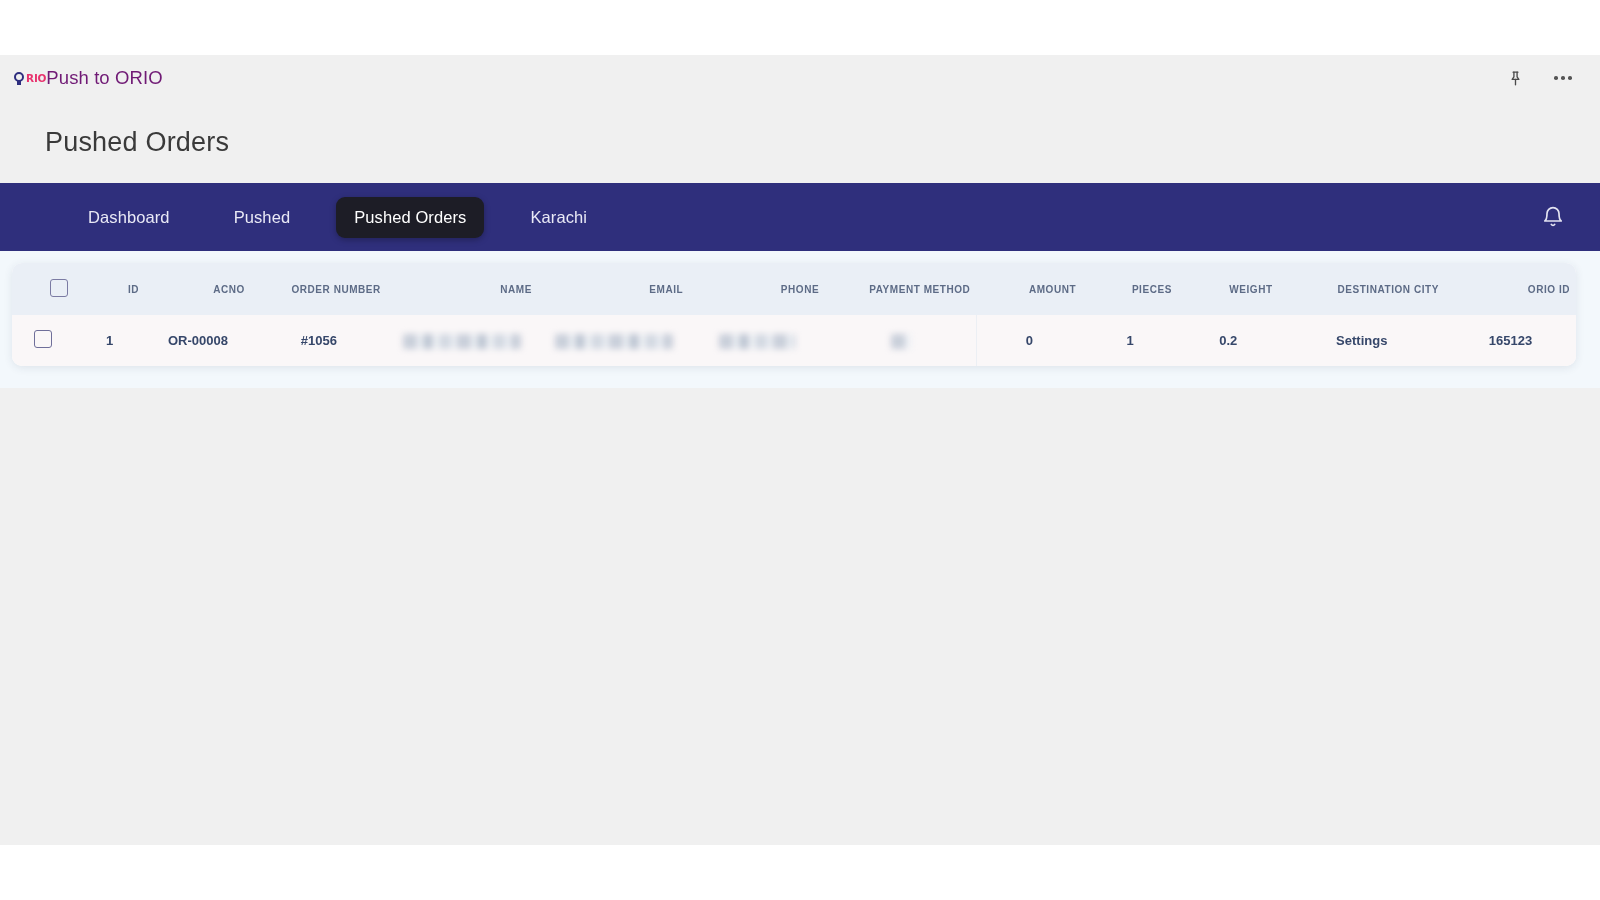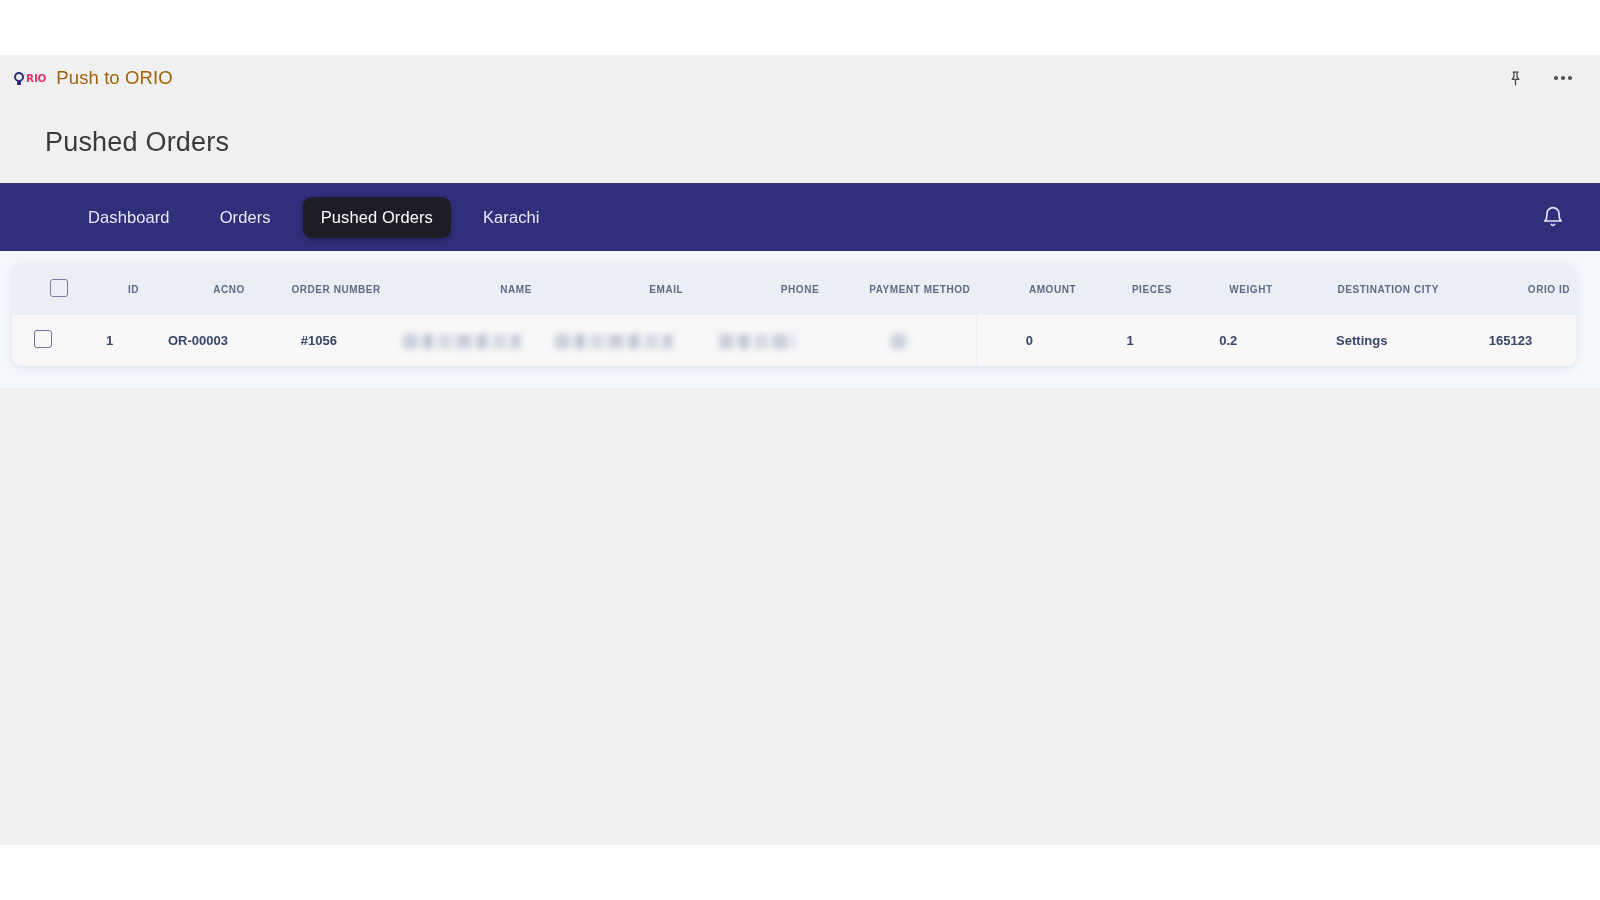--- a/index.html
+++ b/index.html
@@ -35,21 +35,20 @@
   .app-titlebar {
     position: relative;
     height: 46px;
     display: flex;
     align-items: center;
     padding: 0 24px 0 14px;
   }
   .app-identity {
     display: flex;
     align-items: center;
-    gap: 10px;
   }
   .orio-logo {
     display: flex;
     align-items: center;
     height: 14px;
     line-height: 1;
     user-select: none;
   }
   .orio-logo .mark {
     position: relative;
@@ -77,21 +76,21 @@
   .orio-logo .wordmark {
     font-family: "DejaVu Sans", sans-serif;
     font-size: 10.5px;
     font-weight: 700;
     letter-spacing: -0.2px;
     color: #e8336e;
     margin-left: 1px;
   }
   .app-title-text {
     font-size: 18.5px;
-    color: #a16207;
+    color: #701a75;
     font-weight: 400;
     letter-spacing: 0.1px;
   }
   .titlebar-actions {
     margin-left: auto;
     display: flex;
     align-items: center;
     gap: 22px;
   }
   .tb-icon {
@@ -134,21 +133,21 @@
   .navbar {
     height: 68px;
     background: #2f2f7c;
     display: flex;
     align-items: center;
     padding: 0 30px 0 70px;
   }
   .nav-items {
     display: flex;
     align-items: center;
-    gap: 14px;
+    gap: 28px;
   }
   .nav-item {
     font-size: 16.5px;
     color: #e9e9f6;
     padding: 11px 18px;
     border-radius: 9px;
     cursor: pointer;
     white-space: nowrap;
     letter-spacing: 0.1px;
   }
@@ -322,21 +321,21 @@
       </div>
     </div>
 
     <div class="page-heading">
       <h1>Pushed Orders</h1>
     </div>
 
     <div class="navbar">
       <div class="nav-items">
         <div class="nav-item">Dashboard</div>
-        <div class="nav-item">Orders</div>
+        <div class="nav-item">Pushed</div>
         <div class="nav-item active">Pushed Orders</div>
         <div class="nav-item">Karachi</div>
       </div>
       <div class="nav-right">
         <span class="bell-btn" title="Notifications">
           <svg width="24" height="24" viewBox="0 0 24 24" fill="none" stroke="currentColor" stroke-width="1.7" stroke-linecap="round" stroke-linejoin="round">
             <path d="M18 8.6A6 6 0 1 0 6 8.6c0 6-2.2 7.4-2.2 7.4h16.4S18 14.6 18 8.6z"></path>
             <path d="M13.7 19.4a2 2 0 0 1-3.4 0"></path>
           </svg>
         </span>
@@ -364,21 +363,21 @@
               <th class="col-city">DESTINATION CITY</th>
               <th class="col-orioid">ORIO ID</th>
             </tr>
           </thead>
           <tbody>
             <tr>
               <td class="col-check">
                 <span class="cb"></span>
               </td>
               <td class="col-id">1</td>
-              <td class="col-acno">OR-00003</td>
+              <td class="col-acno">OR-00008</td>
               <td class="col-ordernum">#1056</td>
               <td class="col-name">
                 <span class="redacted w-name"></span>
               </td>
               <td class="col-email">
                 <span class="redacted w-email"></span>
               </td>
               <td class="col-phone">
                 <span class="redacted w-phone"></span>
               </td>

